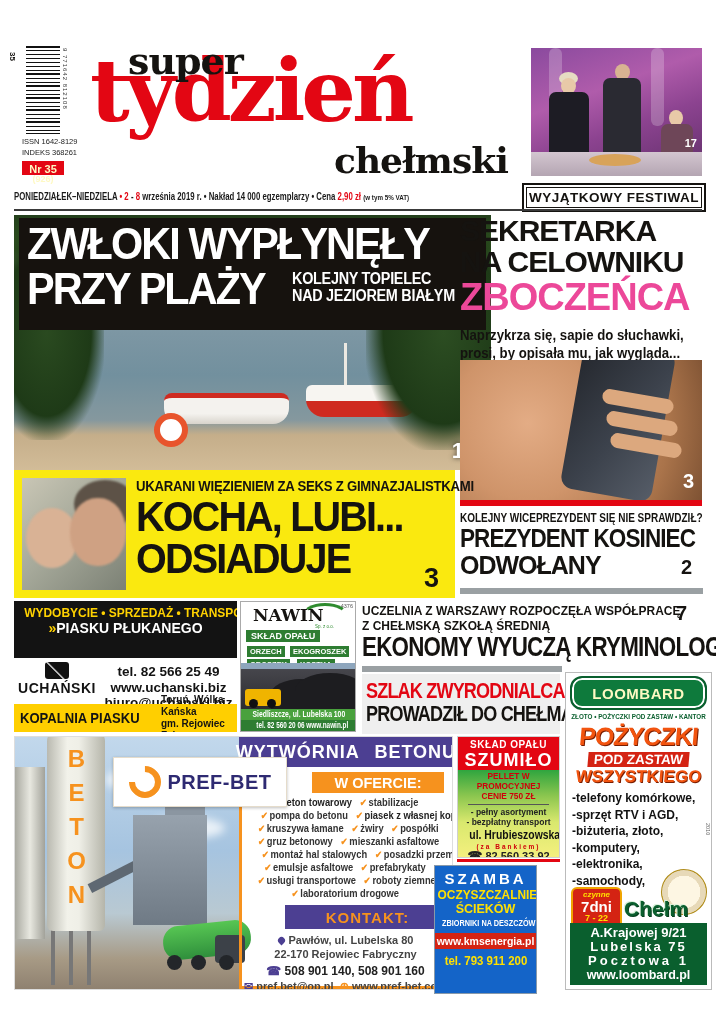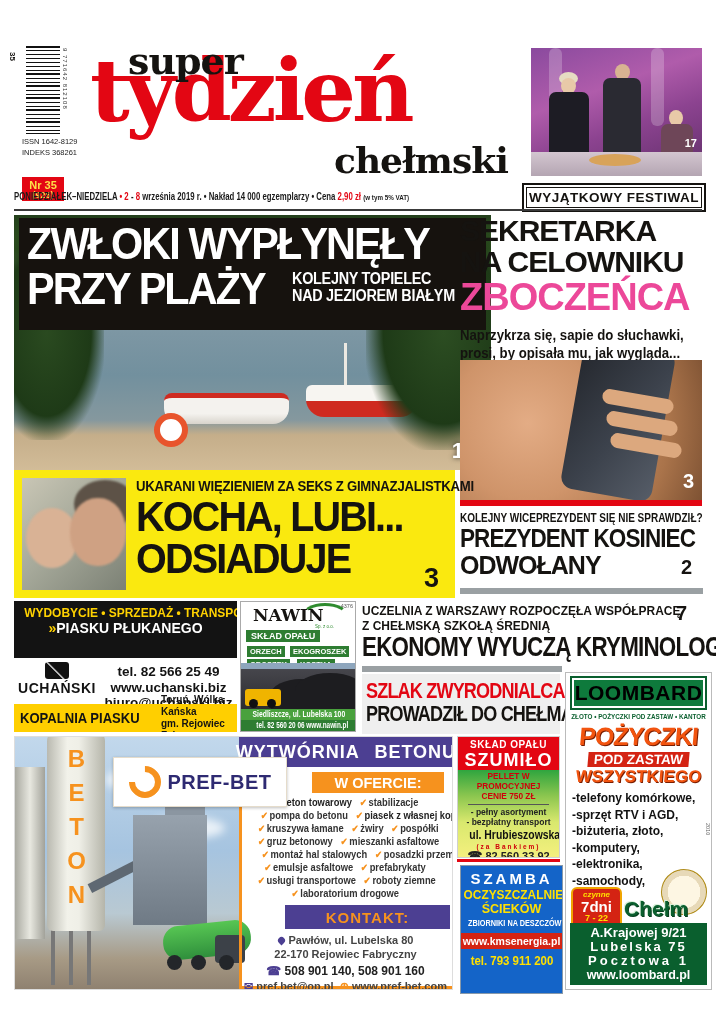--- a/index.html
+++ b/index.html
@@ -14,21 +14,21 @@
   .s85{transform:scaleX(.85);} .s82{transform:scaleX(.82);} .s80{transform:scaleX(.80);}
   .s78{transform:scaleX(.78);} .s75{transform:scaleX(.75);}
   .rd{color:#e30613;}
 
   
   .barcode{left:26px;top:46px;width:34px;height:88px;background:repeating-linear-gradient(
     to bottom,#111 0 1.5px,#fff 1.5px 3.5px,#111 3.5px 5px,#fff 5px 8px,#111 8px 9px,#fff 9px 12px);}
   .bc35{left:8px;top:52px;font-size:8px;font-weight:700;transform:rotate(90deg);}
   .bc-digits{left:62px;top:48px;font-size:6px;color:#333;writing-mode:vertical-rl;letter-spacing:1px;}
   .issn{left:22px;top:137px;font-size:7.5px;color:#222;line-height:1.4;}
-  .issue{left:22px;top:177px;width:42px;height:24px;background:#e30613;color:#fde047;text-align:center;}
+  .issue{left:22px;top:161px;width:42px;height:14px;background:#e30613;color:#fef9c3;text-align:center;}
   .issue .n1{display:block;font-size:11px;font-weight:900;margin-top:2px;line-height:1.1;}
   .issue .n2{display:block;font-size:9px;font-weight:700;line-height:1.1;}
   .logo-super{left:128px;top:38px;font-family:"DejaVu Serif",serif;font-weight:700;font-size:38px;
     color:#151310;letter-spacing:-1px;z-index:2;}
   .logo-tydzien{left:90px;top:48px;font-family:"DejaVu Serif",serif;font-weight:700;font-size:86px;
     line-height:1;color:#e30613;letter-spacing:-4px;z-index:1;}
   .logo-chelmski{left:334px;top:139px;font-family:"DejaVu Serif",serif;font-weight:700;font-size:36px;
     color:#151310;letter-spacing:-1px;z-index:3;
     text-shadow:-2px -2px 0 #fff,2px -2px 0 #fff,-2px 2px 0 #fff,2px 2px 0 #fff,0 -2px 0 #fff,0 2px 0 #fff,-2px 0 0 #fff,2px 0 0 #fff;}
   .fest{left:531px;top:48px;width:171px;height:128px;overflow:hidden;
@@ -144,22 +144,22 @@
   .eco-page{left:676px;top:602px;font-size:20px;font-weight:900;}
   .eco-h{left:362px;top:631px;font-size:28px;font-weight:900;letter-spacing:-1px;}
   .graybar2{left:362px;top:666px;width:200px;height:6px;background:#9aa0a3;}
   .trail{left:362px;top:674px;width:198px;height:60px;background:#efefef;padding-top:5px;box-sizing:border-box;}
   .trail-h1{margin-left:4px;font-size:22px;font-weight:900;letter-spacing:-1px;color:#e30613;line-height:1.05;}
   .trail-pg{font-size:12px;color:#151310;vertical-align:top;margin-left:6px;letter-spacing:0;}
   .trail-h2{margin-left:4px;font-size:22px;font-weight:900;letter-spacing:-1px;color:#151310;line-height:1.05;}
 
   
   .loom{left:565px;top:672px;width:147px;height:318px;background:#fff;border:1px solid #bbb;box-sizing:border-box;}
-  .loom-head{margin:3px 4px 0;height:30px;background:#0e7a3c;border:2px solid #0a5f2e;border-radius:0;
-    box-shadow:inset 0 0 0 2px #fff;color:#000000;font-size:21px;font-weight:900;letter-spacing:.5px;
+  .loom-head{margin:3px 4px 0;height:30px;background:#0e7a3c;border:2px solid #0a5f2e;border-radius:12px;
+    box-shadow:inset 0 0 0 2px #fff;color:#fef9c3;font-size:15px;font-weight:900;letter-spacing:.5px;
     display:flex;align-items:center;justify-content:center;}
   .loom-tag{text-align:center;font-size:6.3px;font-weight:800;color:#0a5f2e;margin-top:3px;}
   .loom-b1{text-align:center;font-size:25px;font-weight:900;color:#f2540f;letter-spacing:-1px;margin-top:2px;
     transform:skewX(-5deg);text-shadow:1px 1px 0 #7a1d00;}
   .loom-b2{width:max-content;margin:1px auto 0;padding:0 6px;background:#d42313;color:#fff;
     font-size:13.5px;font-weight:900;transform:skewX(-5deg);}
   .loom-b3{text-align:center;font-size:17px;font-weight:900;color:#f2540f;transform:skewX(-5deg);
     text-shadow:1px 1px 0 #7a1d00;}
   .loom-items{margin:3px 0 0 6px;font-size:12px;font-weight:700;line-height:1.38;color:#111;}
   .loom-seal{position:absolute;right:4px;top:196px;width:44px;height:44px;border-radius:50%;border:1px solid #b08d1e;
@@ -235,21 +235,21 @@
   .szp1{padding-top:2px;}
   .szdiv{width:80%;margin:2px auto;border-top:1px solid #555;}
   .szb{font-size:8.5px;font-weight:700;line-height:1.2;}
   .szstreet{font-size:13px;font-weight:900;color:#111;margin-top:1px;line-height:1.1;}
   .sznote{font-size:6.5px;font-weight:800;color:#cf000a;letter-spacing:2px;line-height:1.2;}
   .szph{font-size:11px;font-weight:800;line-height:1.12;}
   .szph .ic{font-style:normal;font-size:12px;}
   .szu-rule{left:457px;top:859px;width:103px;height:3px;background:#e30613;}
 
   
-  .sza{left:460px;top:865px;width:103px;height:129px;background:#1464c8;border:1px solid #8899aa;
+  .sza{left:434px;top:865px;width:103px;height:129px;background:#1464c8;border:1px solid #8899aa;
     box-sizing:border-box;text-align:center;color:#fff;overflow:hidden;}
   .za1{font-size:15px;font-weight:900;letter-spacing:3px;margin-top:5px;line-height:1.1;}
   .za2,.za3{font-size:12.5px;font-weight:900;color:#ffe000;line-height:1.15;}
   .za4{font-size:8.3px;font-weight:900;margin-top:3px;line-height:1.2;}
   .za-www{margin-top:4px;background:#d42313;font-size:10.5px;font-weight:900;padding:2px 0;}
   .za-tel{margin-top:4px;font-size:13px;font-weight:900;color:#ffe000;}
 </style>
 </head>
 <body>
 

